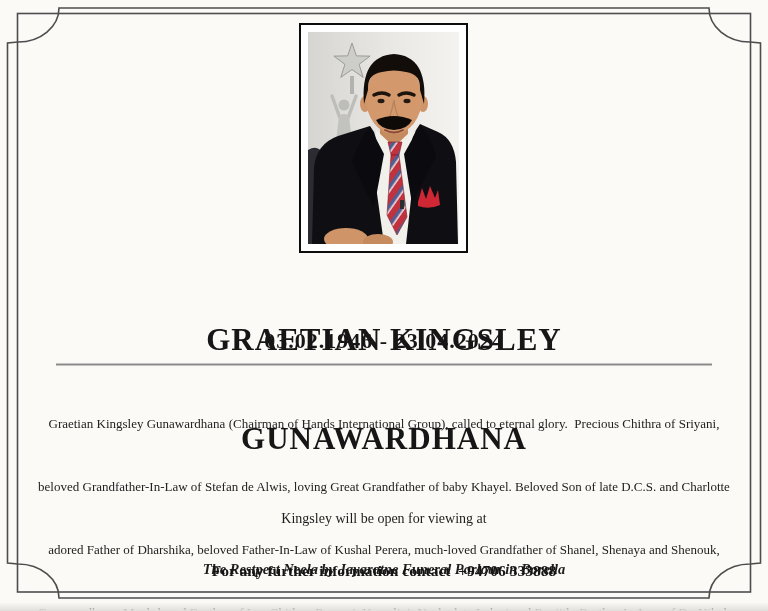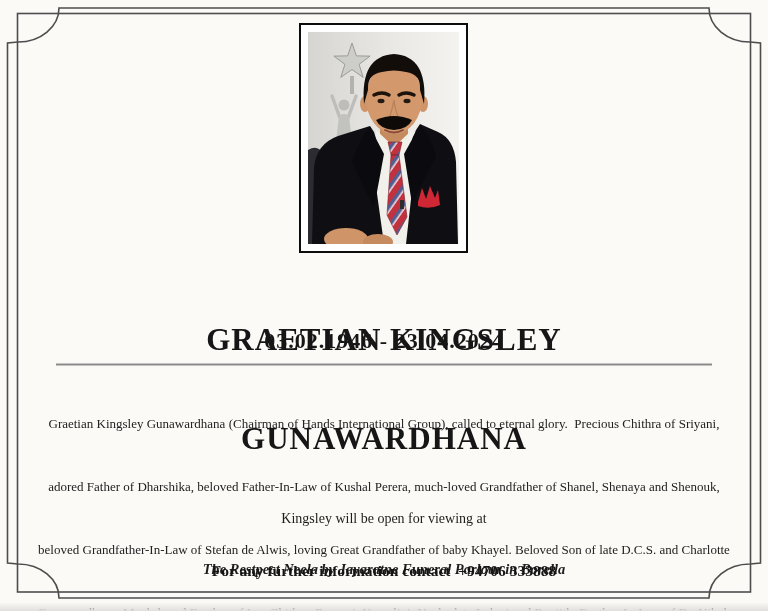--- a/index.html
+++ b/index.html
@@ -104,22 +104,22 @@
 
   <div class="txt name-block">
     <div>GRAETIAN KINGSLEY</div>
     <div>GUNAWARDHANA</div>
   </div>
 
   <div class="txt dates">03.02.1946 - 23.04.2024</div>
 
   <div class="txt bio">
     <div>Graetian Kingsley Gunawardhana (Chairman of Hands International Group), called to eternal glory.  Precious Chithra of Sriyani,</div>
+    <div>beloved Grandfather-In-Law of Stefan de Alwis, loving Great Grandfather of baby Khayel. Beloved Son of late D.C.S. and Charlotte</div>
     <div>adored Father of Dharshika, beloved Father-In-Law of Kushal Perera, much-loved Grandfather of Shanel, Shenaya and Shenouk,</div>
-    <div>beloved Grandfather-In-Law of Stefan de Alwis, loving Great Grandfather of baby Khayel. Beloved Son of late D.C.S. and Charlotte</div>
     <div>Gunawardhana. Much-loved Brother of Ina, Chithra, Ramani, Kamalini, Neela, late Lalani and Ranjith. Brother-In-Law of Dr. Nihal,</div>
     
   </div>
 
   <div class="txt viewing">
     <div>Kingsley will be open for viewing at</div>
     <div class="emph">The Restpect Neela by Jayaratne Funeral Parlour in Borella</div>
     
     
     

